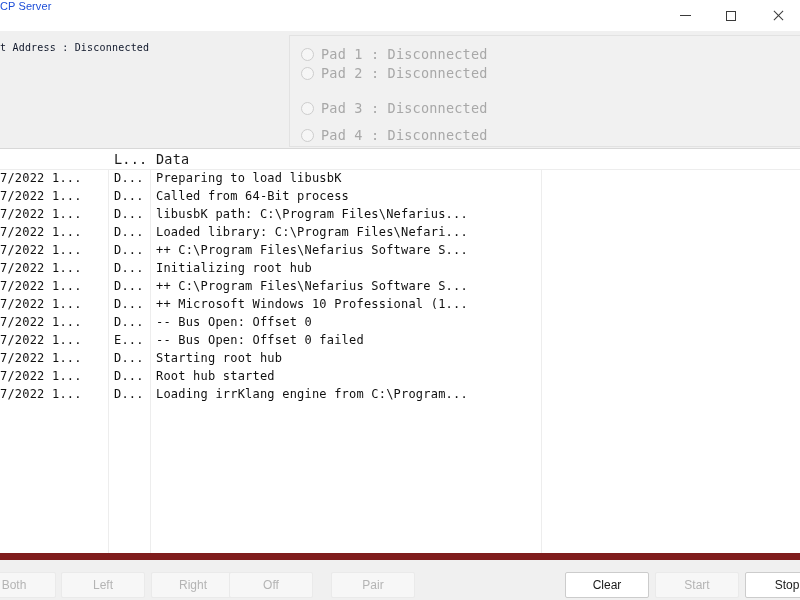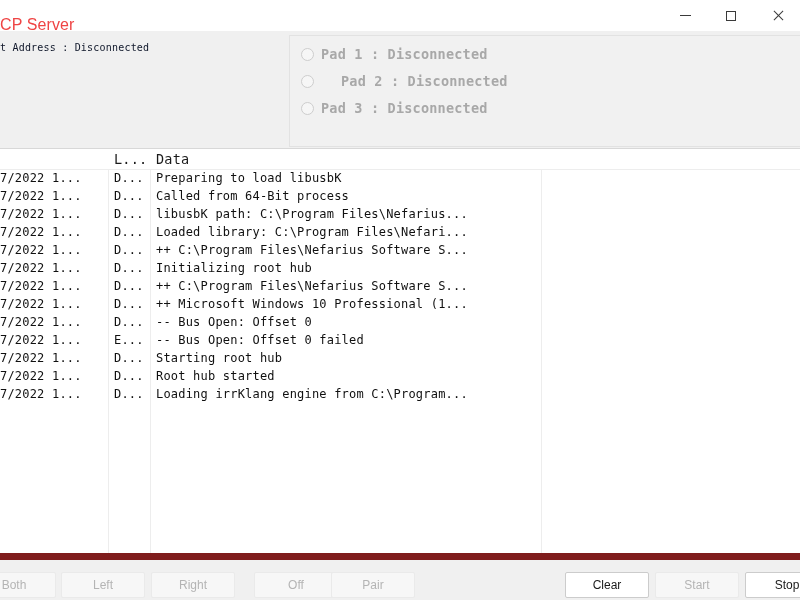--- a/index.html
+++ b/index.html
@@ -23,23 +23,23 @@
   
   .titlebar {
     position: absolute;
     left: 0; top: 0;
     width: 800px; height: 31px;
     background: #ffffff;
     border-bottom: 1px solid #e8e8e8;
   }
   .title-text {
     position: absolute;
-    left: 0; top: 16px;
-    font-size: 16px;
-    color: #ef4444;
+    left: 0; top: 0;
+    font-size: 11px;
+    color: #1d4ed8;
     white-space: nowrap;
     letter-spacing: 0.1px;
   }
   .wincontrols {
     position: absolute;
     right: 0; top: 0;
     height: 31px;
     display: flex;
   }
   .winbtn {
@@ -103,24 +103,23 @@
     background: #f1f1f1;
     box-sizing: border-box;
   }
   .padrow {
     position: absolute;
     left: 11px;
     display: flex;
     align-items: center;
     height: 20px;
     white-space: nowrap;
-    font-weight: bold;
   }
   .padrow:nth-child(1) { top: 8px; }
-  .padrow:nth-child(2) { top: 35px; gap: 20px; }
+  .padrow:nth-child(2) { top: 27px; }
   .padrow:nth-child(3) { top: 62px; justify-content: center; }
   .padrow:nth-child(4) { top: 89px; }
   .radio {
     width: 13px; height: 13px;
     border: 1px solid #cdcdcd;
     border-radius: 50%;
     background: #f6f6f6;
     box-sizing: border-box;
     margin-right: 7px;
     flex: none;
@@ -221,21 +220,21 @@
     color: #b4b4b4;
   }
   .btn.enabled {
     background: #ffffff;
     border: 1px solid #cccccc;
     color: #1a1a1a;
   }
   .btn-both  { left: -28px;  width: 84px; }
   .btn-left  { left: 61px;   width: 84px; }
   .btn-right { left: 151px;  width: 84px; }
-  .btn-off   { left: 254px;  width: 84px; text-align: right; }
+  .btn-off   { left: 229px;  width: 84px; text-align: right; }
   .btn-pair  { left: 331px;  width: 84px; }
   .btn-clear { left: 565px;  width: 84px; }
   .btn-start { left: 655px;  width: 84px; }
   .btn-stop  { left: 745px;  width: 84px; }
 </style>
 </head>
 <body>
 
 <div id="app">
 
@@ -262,20 +261,24 @@
         <span class="radio"></span>
         <span class="padlabel">Pad 1 : Disconnected</span>
       </div>
       <div class="padrow">
         <span class="radio"></span>
         <span class="padlabel">Pad 2 : Disconnected</span>
       </div>
       <div class="padrow">
         <span class="radio"></span>
         <span class="padlabel">Pad 3 : Disconnected</span>
+      </div>
+      <div class="padrow">
+        <span class="radio"></span>
+        <span class="padlabel">Pad 4 : Disconnected</span>
       </div>
     </div>
   </div>
 
   <div class="listview">
     <div class="colsep sep-a"></div>
     <div class="colsep sep-b"></div>
     <div class="colsep sep-c"></div>
 
     <div class="list-header">

